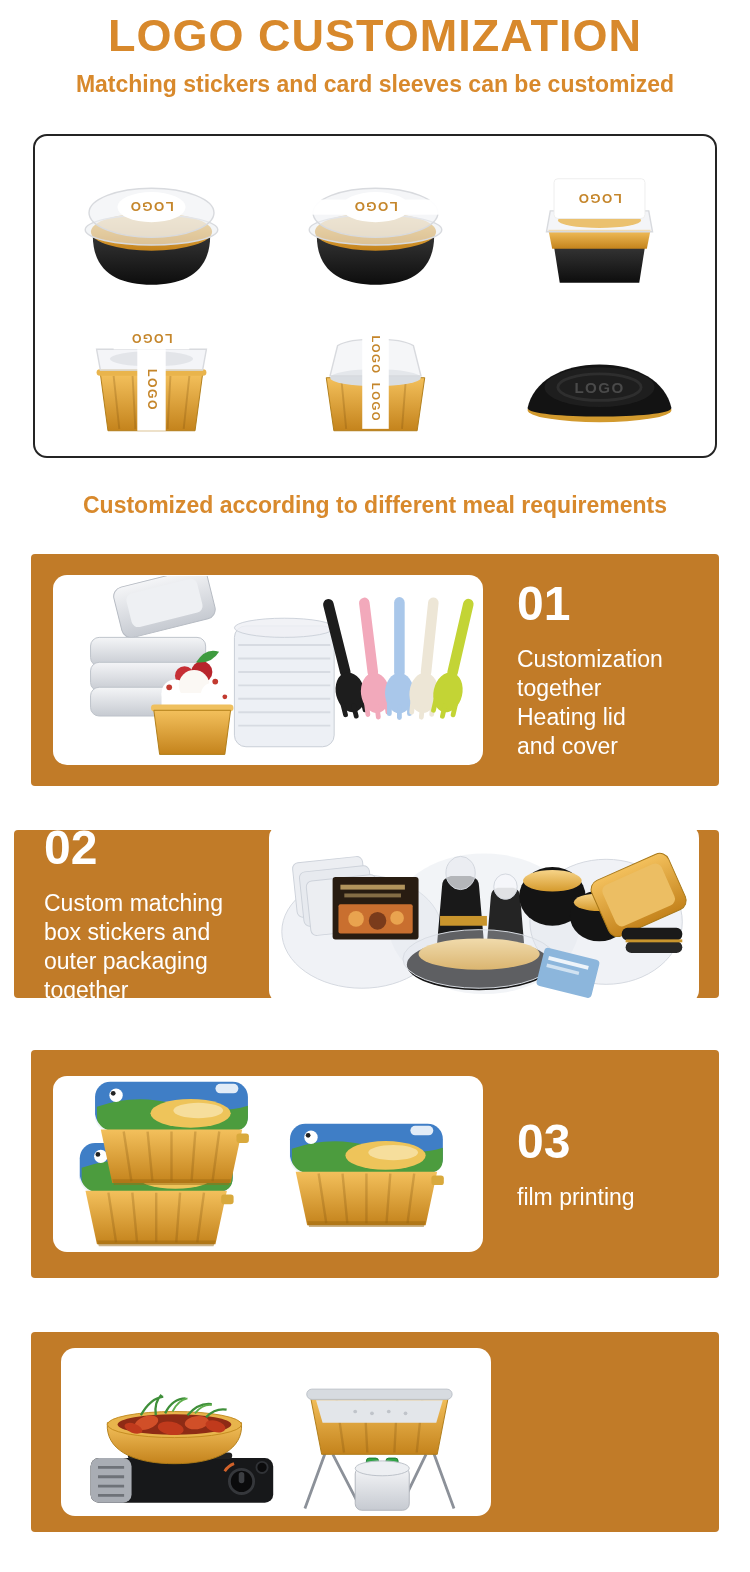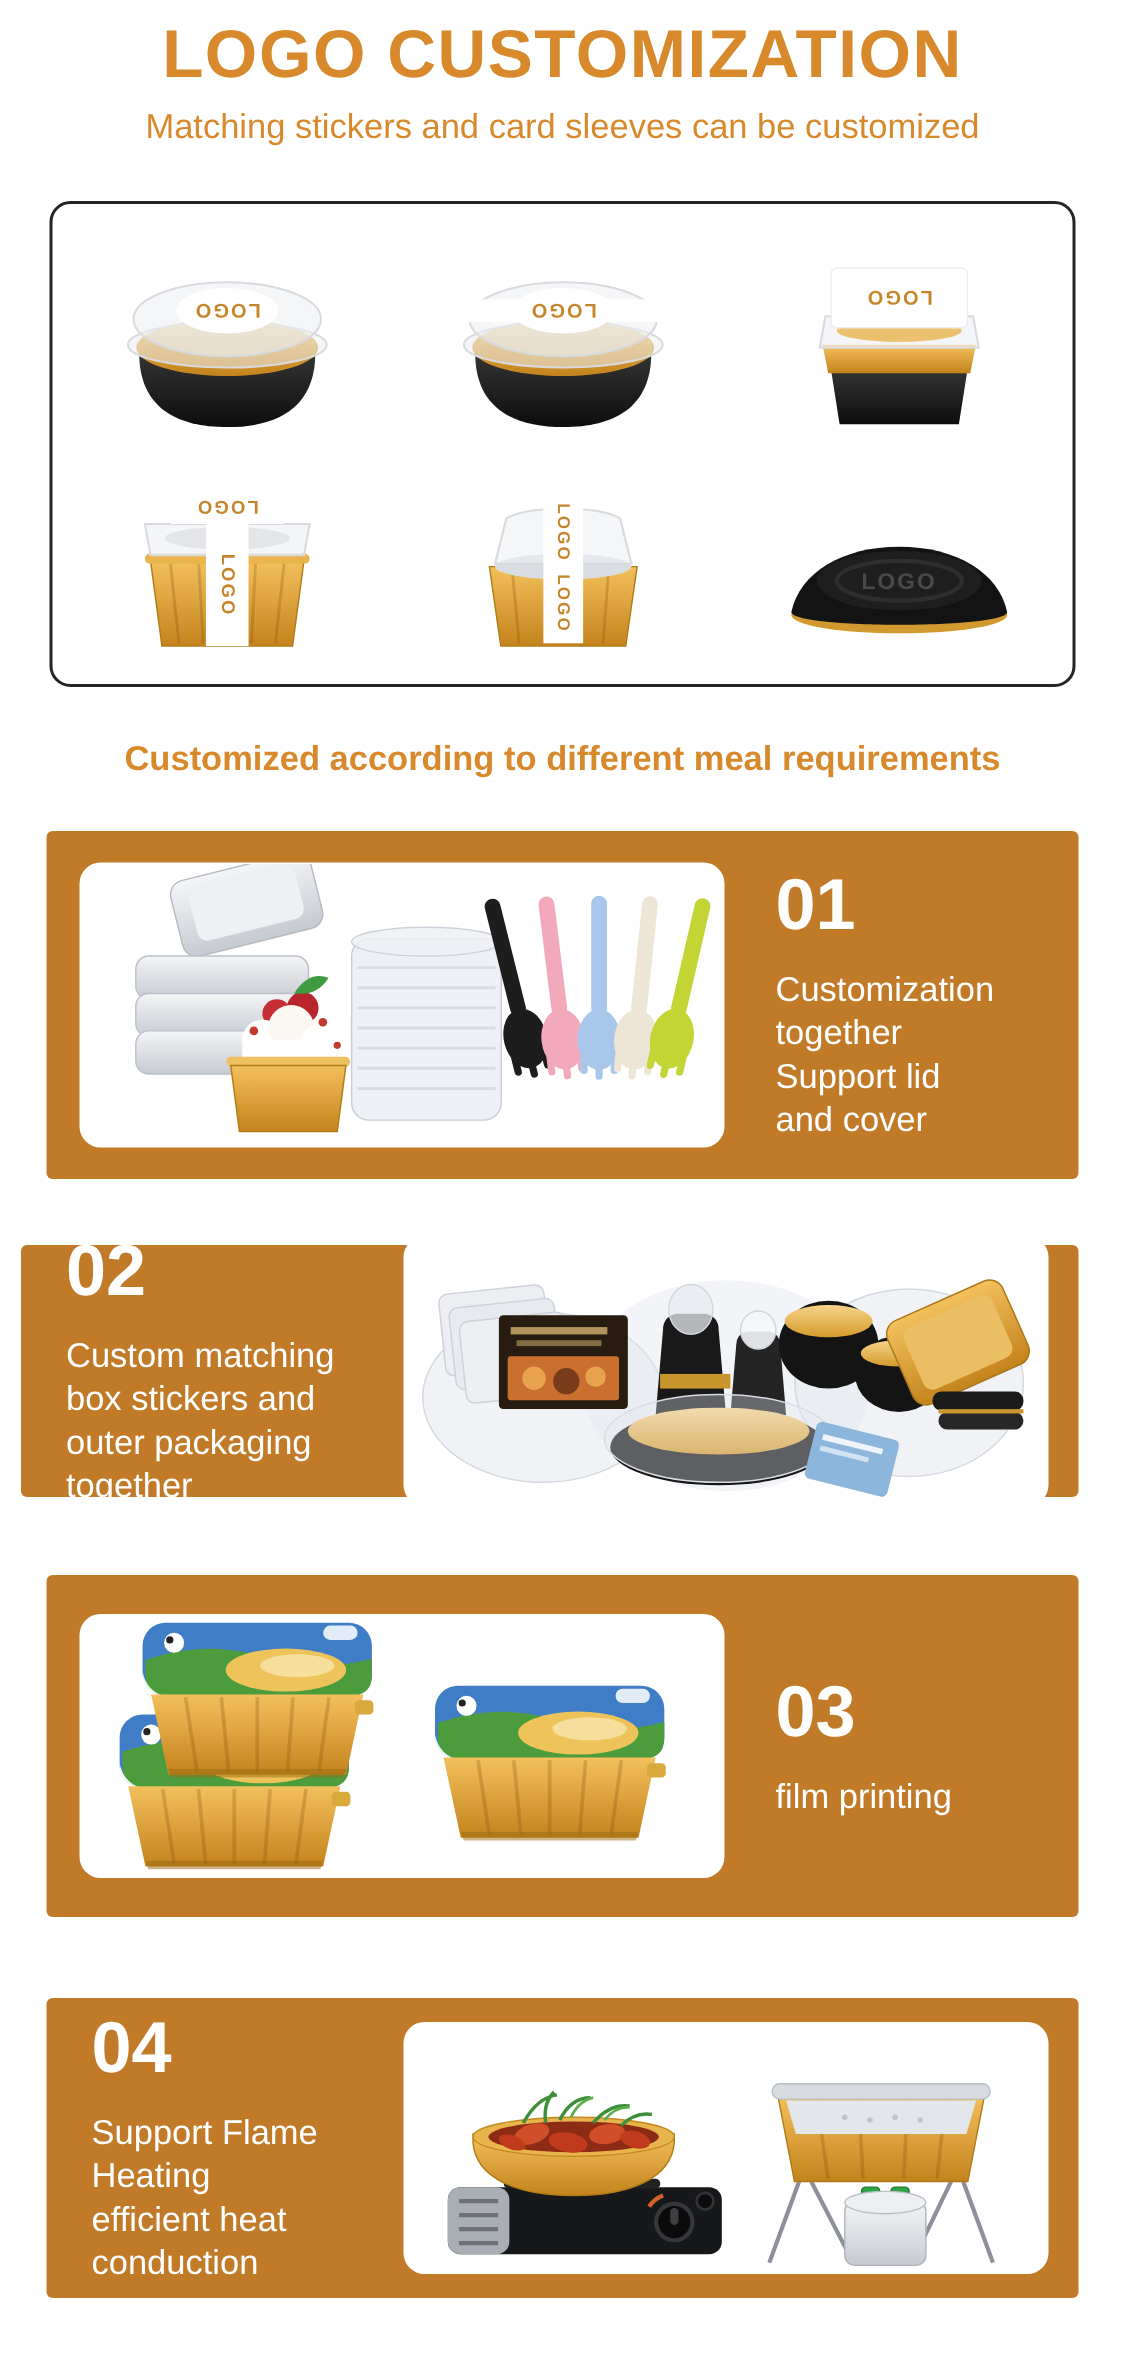--- a/index.html
+++ b/index.html
@@ -19,21 +19,21 @@
     line-height: 52px;
     font-weight: 800;
     letter-spacing: 1px;
   }
   .page-subtitle {
     margin-top: 8px;
     text-align: center;
     color: #D8892C;
     font-size: 23px;
     line-height: 28px;
-    font-weight: 400;
+    font-weight: 700;
   }
   .showcase-grid {
     margin: 36px 33px 0;
     border: 2px solid #242424;
     border-radius: 14px;
     background: #fff;
     padding: 20px 4px 12px;
     display: grid;
     grid-template-columns: repeat(3, 1fr);
     justify-items: center;
@@ -249,21 +249,21 @@
         <rect x="-13" y="32" width="5" height="16" rx="2.5"></rect>
           <rect x="-2.5" y="36" width="5" height="16" rx="2.5"></rect>
           <rect x="8" y="32" width="5" height="16" rx="2.5"></rect>
       </g>
     </svg>
   </div>
   <div class="feature-text">
     <div class="feature-number">01</div>
     <div class="feature-line">Customization</div>
     <div class="feature-line">together</div>
-    <div class="feature-line">Support lid</div>
+    <div class="feature-line">Heating lid</div>
     <div class="feature-line">and cover</div>
   </div>
 </div>
 
 <div class="feature-card card-2 text-first">
   <div class="feature-text">
     <div class="feature-number">02</div>
     <div class="feature-line">Custom matching</div>
     <div class="feature-line">box stickers and</div>
     <div class="feature-line">outer packaging</div>
@@ -354,27 +354,20 @@
         </g>
     </svg>
   </div>
   <div class="feature-text">
     <div class="feature-number">03</div>
     <div class="feature-line">film printing</div>
   </div>
 </div>
 
 <div class="feature-card card-4 text-first">
-  <div class="feature-text">
-    <div class="feature-number">04</div>
-    <div class="feature-line">Support Flame</div>
-    <div class="feature-line">Heating</div>
-    <div class="feature-line">efficient heat</div>
-    <div class="feature-line">conduction</div>
-  </div>
   <div class="panel" style="height:168px;">
     <svg width="420" height="164" viewBox="0 0 430 176">
       <g>
         <rect x="16" y="116" width="196" height="48" rx="9" fill="#17181A"></rect>
         <rect x="16" y="116" width="44" height="48" rx="9" fill="#A9ADB4"></rect>
         <path d="M24,126 h28 M24,136 h28 M24,146 h28 M24,156 h28" stroke="#6E7278" stroke-width="3"></path>
         <rect x="56" y="110" width="112" height="7" rx="3.5" fill="#222222"></rect>
         <circle cx="178" cy="141" r="13" fill="#0B0B0C" stroke="#35373B" stroke-width="3"></circle>
         <rect x="175" y="131" width="6" height="12" rx="3" fill="#3C3E42"></rect>
         <path d="M160,130 a20,20 0 0 1 10,-8" stroke="#D2622A" stroke-width="3" fill="none"></path>

